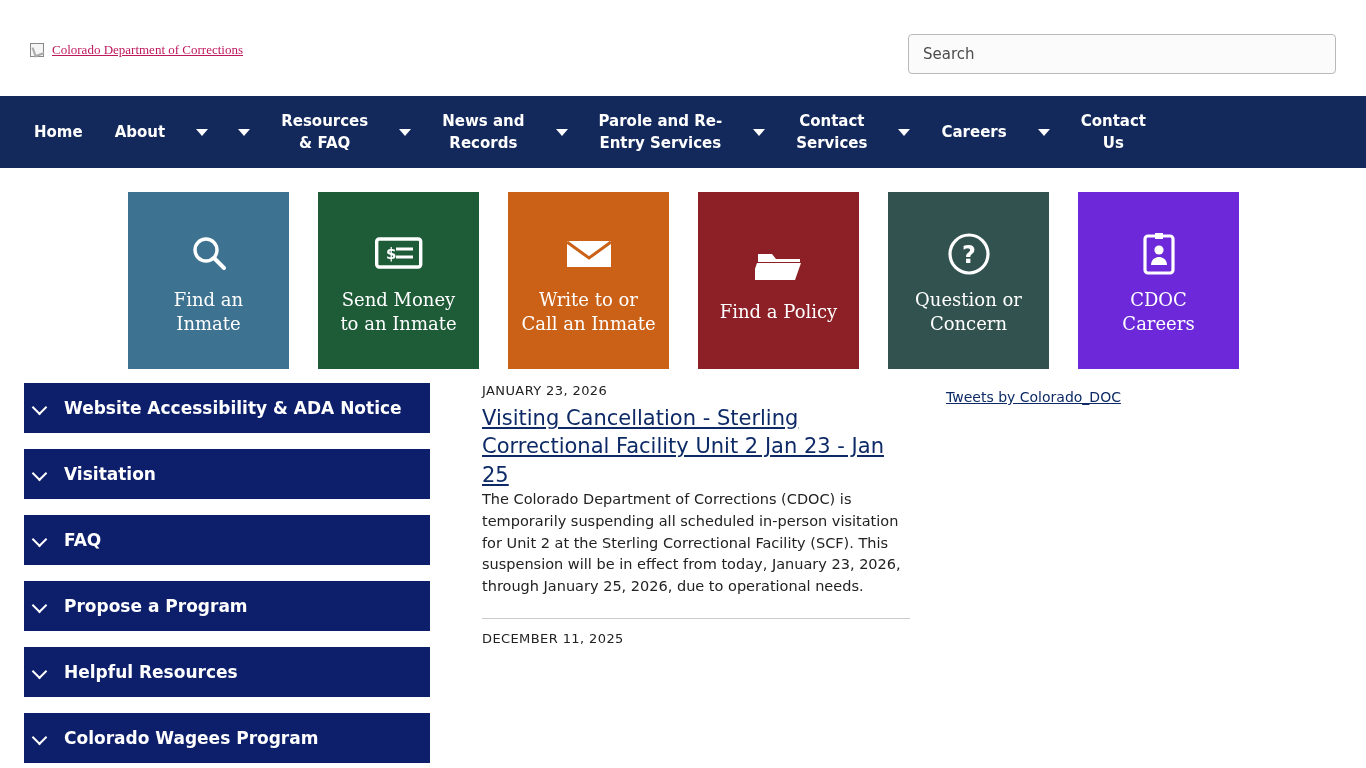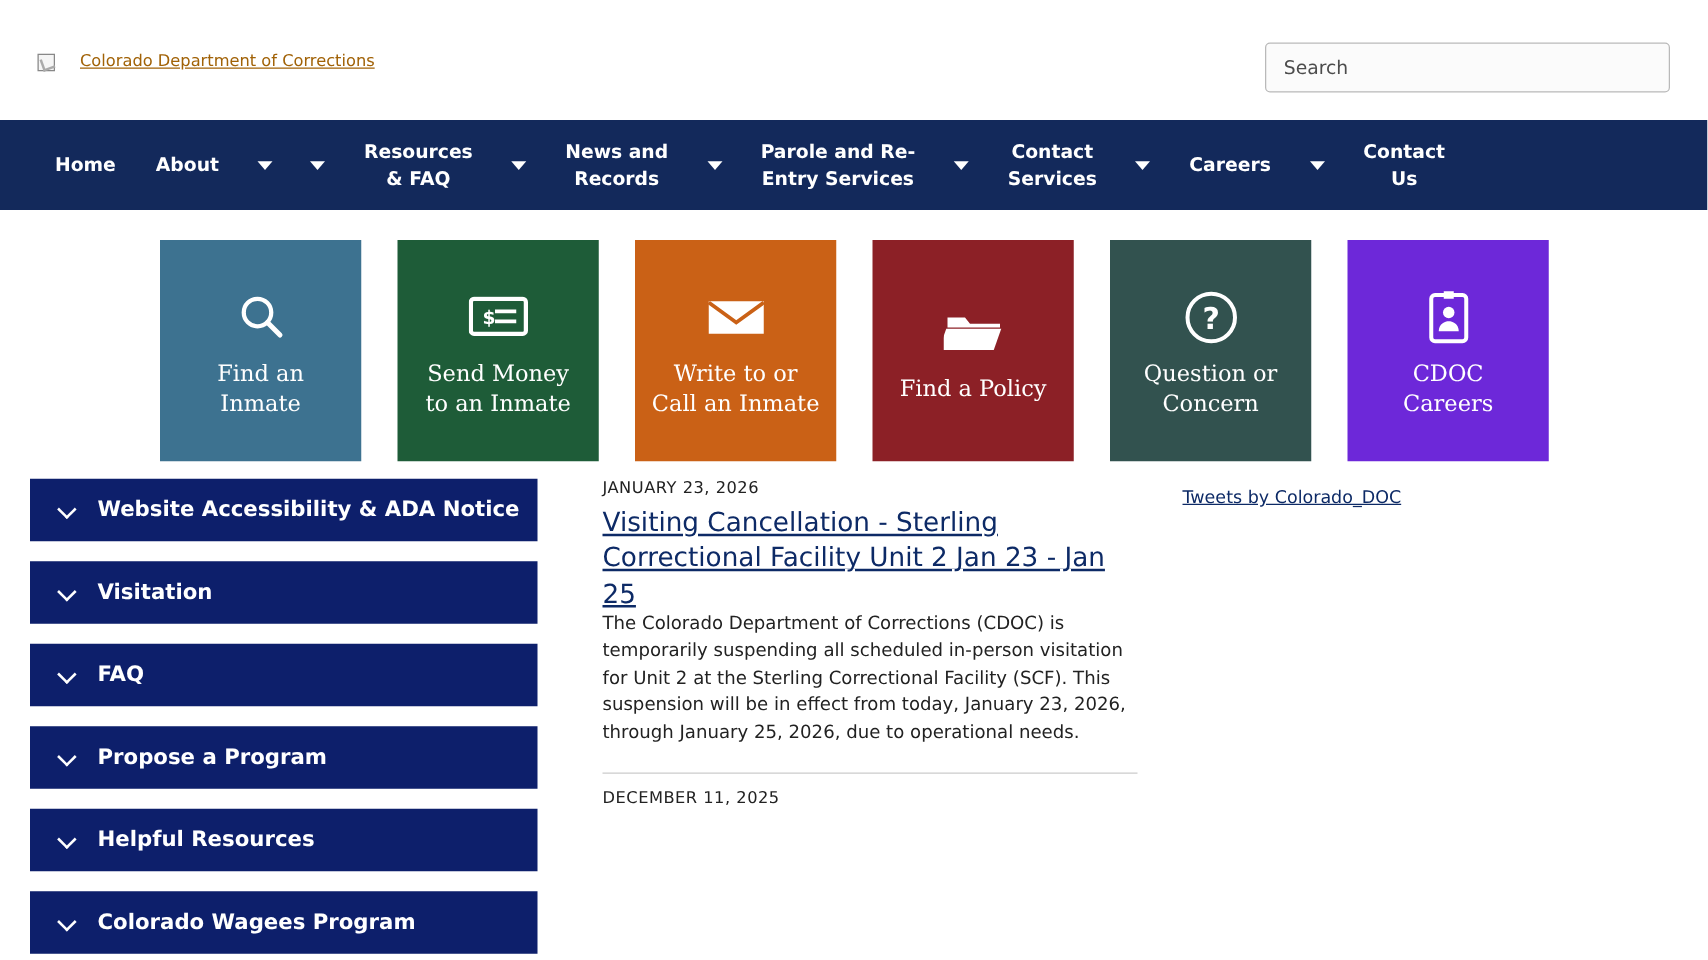--- a/index.html
+++ b/index.html
@@ -13,25 +13,26 @@
   
   .header {
     height: 96px;
     position: relative;
     background: #ffffff;
   }
   .logo-broken {
     position: absolute;
     left: 30px; top: 42px;
     font-size: 13px;
-    color: #a16207;
+    color: #be185d;
     text-decoration: underline;
     display: flex;
     align-items: center;
-    gap: 20px;
+    gap: 8px;
+    font-family: Liberation Serif, serif;
   }
   .broken-img-glyph {
     display: inline-block;
     width: 14px; height: 14px;
     border: 1px solid #888;
     position: relative;
     background: #f5f5f5;
     vertical-align: middle;
   }
   .broken-img-glyph::before {
@@ -39,42 +40,42 @@
     position: absolute;
     left: 2px; top: 2px;
     width: 8px; height: 8px;
     border-left: 2px solid #aaa;
     border-bottom: 2px solid #aaa;
     transform: rotate(-20deg);
   }
   .search-wrap {
     position: absolute;
     right: 30px; top: 34px;
-    width: 324px; height: 40px;
+    width: 428px; height: 40px;
   }
   .search-input {
     width: 100%; height: 100%;
     border: 1px solid #b9b9b9;
     border-radius: 4px;
     padding: 0 14px;
     font-size: 15px;
     font-family: "DejaVu Sans", sans-serif;
     color: #333;
     background: #fbfbfb;
     outline: none;
   }
   .search-input::placeholder { color: #4c4c4c; }
 
   
   .nav {
     background: #13295b;
     height: 72px;
     display: flex;
     align-items: stretch;
-    padding-left: 28px;
+    padding-left: 18px;
     color: #fff;
   }
   .nav-item {
     display: flex;
     align-items: center;
     justify-content: center;
     padding: 0 16px;
     font-size: 15px;
     font-weight: bold;
     color: #ffffff;
@@ -138,21 +139,20 @@
     width: 458px;
     padding-left: 24px;
   }
   .accordion {
     background: #0d1f6b;
     color: #ffffff;
     height: 50px;
     margin-bottom: 16px;
     display: flex;
     align-items: center;
-    padding-left: 14px;
     gap: 16px;
     cursor: pointer;
     font-size: 17px;
     font-weight: bold;
     font-family: "DejaVu Sans", sans-serif;
     width: 406px;
   }
   .chev {
     width: 14px; height: 14px;
     position: relative;

